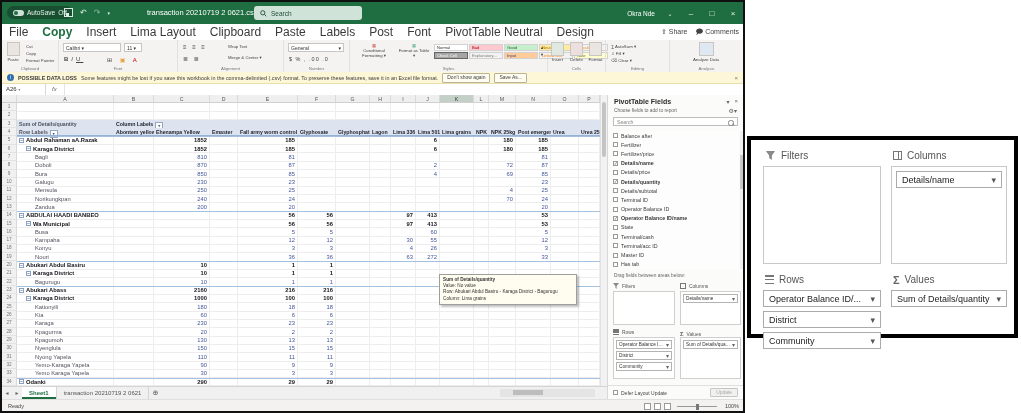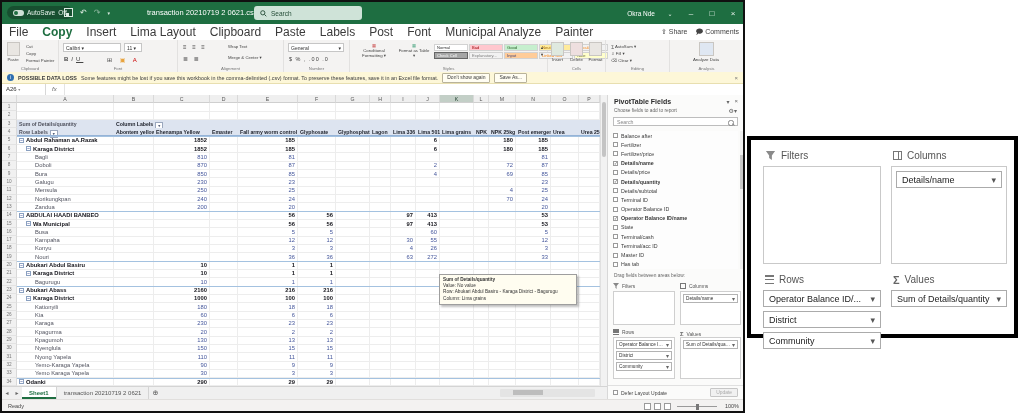--- a/index.html
+++ b/index.html
@@ -150,22 +150,22 @@
     <div class="tabsrow" id="ribbon-tabs">
         <div class="rtab">File</div>
         <div class="rtab active">Copy</div>
         <div class="rtab">Insert</div>
         <div class="rtab">Lima Layout</div>
         <div class="rtab">Clipboard</div>
         <div class="rtab">Paste</div>
         <div class="rtab">Labels</div>
         <div class="rtab">Post</div>
         <div class="rtab">Font</div>
-        <div class="rtab">Municipal Analyze</div>
-        <div class="rtab">Painter</div>
+        <div class="rtab">PivotTable Neutral</div>
+        <div class="rtab">Design</div>
       </div>
     <div class="tabsright">
       <span>⇪ <span>Share</span></span>
       <span>🗩 <span>Comments</span></span>
     </div>
 
     <div class="ribbon">
 
       <div class="rgroup" style="left:0;width:57px;">
         <div class="bigbtn" style="left:1px;"><div class="ic"></div><span>Paste</span></div>

